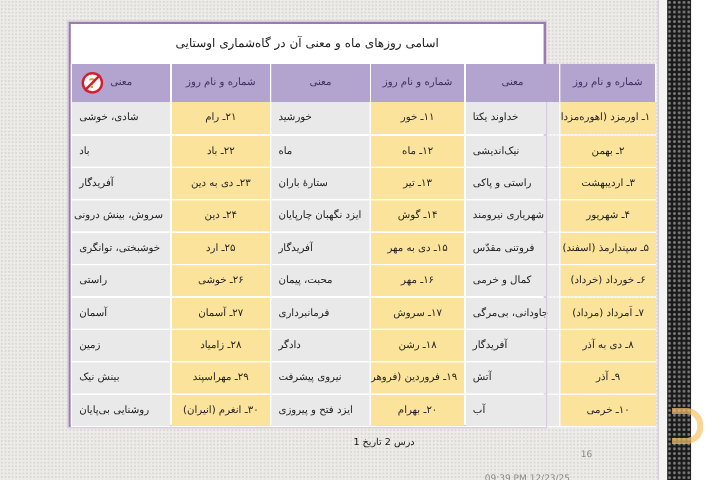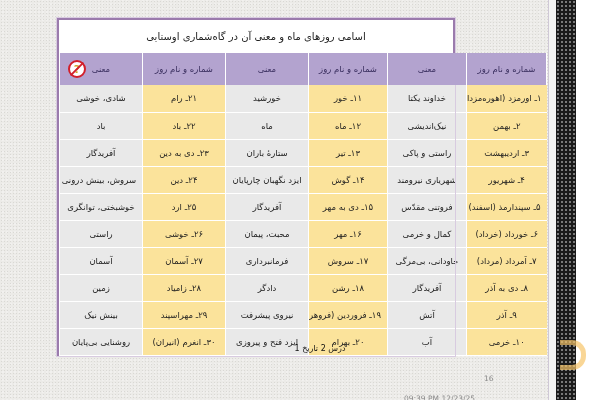--- a/index.html
+++ b/index.html
@@ -53,39 +53,39 @@
     height: 32px; border-right: 1px solid #ffffff; border-left: 1px solid #ffffff;
     position: relative;
   }
   td {
     height: 27px; font-size: 8.5px; color: #222; padding: 0 6px;
     border-bottom: 1px solid #ffffff;
     border-left: 1px solid #ffffff;
     white-space: nowrap; overflow: hidden;
   }
   td.day { background: #fbe39b; text-align: center; color: #1f1f1f; }
-  td.meaning { background: #e9e9e9; text-align: center; }
+  td.meaning { background: #e9e9e9; text-align: left; }
   col.c1 { width: 80px; }
   col.c2 { width: 79px; }
   col.c3 { width: 79px; }
   col.c4 { width: 83px; }
   col.c5 { width: 83px; }
   col.c6 { width: 83px; }
   .help-icon {
     position: absolute; left: 8px; top: 7px; width: 18px; height: 18px;
     border-radius: 50%; border: 2px solid #d21f2b; background: #fff;
     display: flex; align-items: center; justify-content: center;
     font-size: 11px; font-weight: bold; color: #d1a52b;
   }
   .help-icon::after {
     content: ""; position: absolute; width: 2px; height: 18px; background: #d21f2b;
     transform: rotate(45deg); left: 6px; top: -2px;
   }
   .footer-title {
-    position: absolute; left: 0; top: 344px; width: 600px; text-align: center;
+    position: absolute; left: 0; top: 364px; width: 600px; text-align: center;
     padding-left: 40px; font-size: 8px; color: #111; direction: rtl;
   }
   .footer-date {
     position: absolute; left: 404px; top: 394px; font-size: 7.5px; color: #8a8a8a;
   }
   .footer-page {
     position: absolute; left: 484px; top: 374px; font-size: 7.5px; color: #8a8a8a;
   }
 </style>
 </head>

